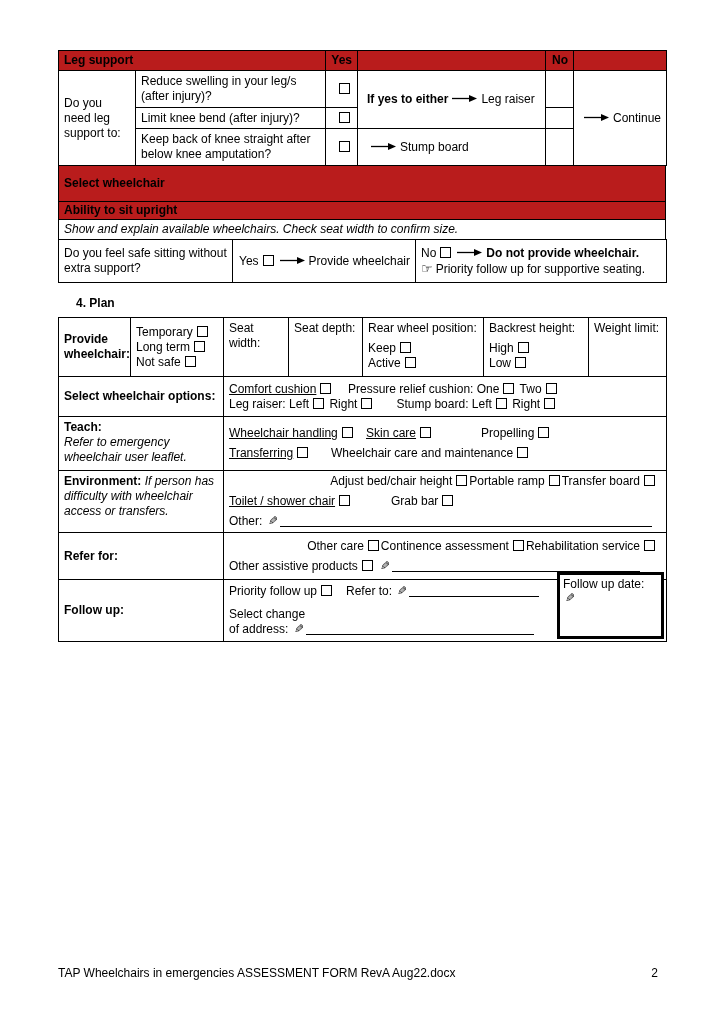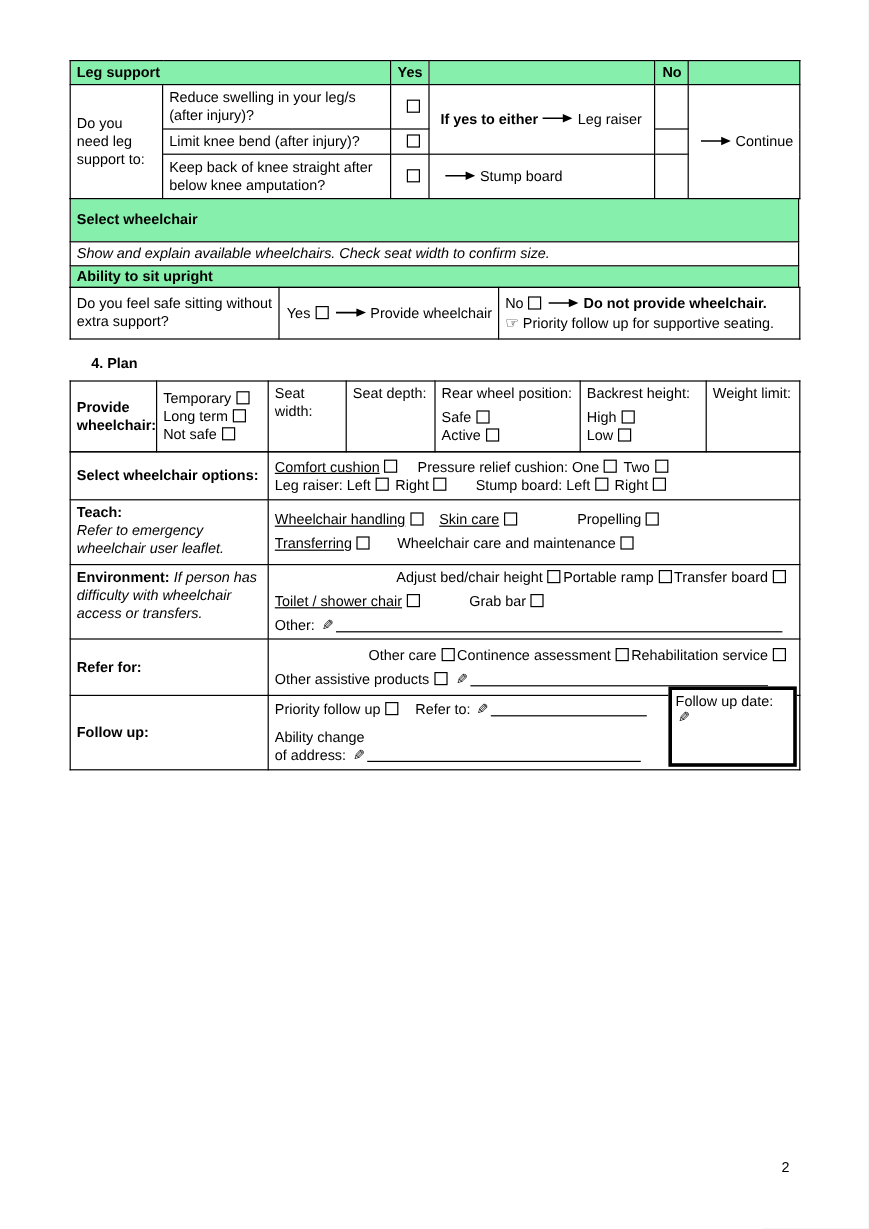--- a/index.html
+++ b/index.html
@@ -2,21 +2,21 @@
 <html><head>
 <meta charset="utf-8">
 <style>
   html,body{margin:0;padding:0;background:#e8e8e8;}
   .page{width:724px;height:1024px;background:#ffffff;position:relative;
         font-family:"Liberation Sans","DejaVu Sans",sans-serif;font-size:12px;color:#000;}
   .content{position:absolute;left:58px;top:50px;width:608px;}
   table{border-collapse:collapse;table-layout:fixed;width:608px;}
   table+table{margin-top:-1px;}
   td{border:1px solid #000;padding:1px 5px;vertical-align:middle;line-height:15px;overflow:hidden;}
-  .gray{background:#86efac;}
+  .gray{background:#b91c1c;}
   .bold{font-weight:bold;}
   .it{font-style:italic;}
   .center{text-align:right;}
   .top{vertical-align:top;padding-top:3px;}
   .cb{display:inline-block;width:9px;height:9px;border:1.2px solid #000;background:#fff;
       vertical-align:-1px;margin:0 2px 0 4px;}
   .arr{display:inline-block;margin:0 4px;vertical-align:0px;}
   .arr svg{display:block;}
   .pencil{display:inline-block;transform:scaleX(-1);margin:0 2px;font-size:12px;}
   .hand{font-size:13px;margin-right:3px;}
@@ -93,25 +93,25 @@
         <td></td>
       </tr>
     </tbody>
       </table>
 
     <table>
       <tbody>
           <tr style="height:36px">
             <td class="gray bold">Select wheelchair</td>
           </tr>
+      <tr style="height:18px">
+            <td class="gray bold">Ability to sit upright</td>
+          </tr>
       <tr style="height:20px">
             <td class="it">Show and explain available wheelchairs. Check seat width to confirm size.</td>
-          </tr>
-      <tr style="height:18px">
-            <td class="gray bold">Ability to sit upright</td>
           </tr>
     </tbody>
       </table>
 
     <table>
       <colgroup>
           <col style="width:174px">
           <col style="width:183px">
           <col style="width:251px">
         </colgroup>
@@ -154,21 +154,21 @@
           <td class="bold">Provide wheelchair:</td>
           <td>
             <div class="line"><span>Temporary</span><span class="cb"></span></div>
             <div class="line"><span>Long term</span><span class="cb"></span></div>
             <div class="line"><span>Not safe</span><span class="cb"></span></div>
           </td>
           <td class="top">Seat width:</td>
           <td class="top">Seat depth:</td>
           <td class="top">
             <div>Rear wheel position:</div>
-            <div class="line mt5"><span>Safe</span><span class="cb"></span></div>
+            <div class="line mt5"><span>Keep</span><span class="cb"></span></div>
             <div class="line"><span>Active</span><span class="cb"></span></div>
           </td>
           <td class="top">
             <div>Backrest height:</div>
             <div class="line mt5"><span>High</span><span class="cb"></span></div>
             <div class="line"><span>Low</span><span class="cb"></span></div>
           </td>
           <td class="top">Weight limit:</td>
         </tr>
       </tbody>
@@ -225,30 +225,31 @@
                   <span class="line"><span>Rehabilitation service</span><span class="cb"></span></span>
                 </div>
             <div class="line mt5"><span>Other assistive products</span><span class="cb"></span> <span class="pencil">✎</span><span class="wline" style="width:248px"></span></div>
           </td>
         </tr>
 
         <tr style="height:62px">
           <td class="bold">Follow up:</td>
           <td>
             <div class="line"><span>Priority follow up</span><span class="cb"></span><span class="g" style="width:12px"></span><span>Refer to:</span> <span class="pencil">✎</span><span class="wline" style="width:130px"></span></div>
-            <div class="mt8">Ability change</div>
+            <div class="mt8">Select change</div>
             <div class="line"><span>of address:</span> <span class="pencil">✎</span><span class="wline" style="width:228px"></span></div>
           </td>
         </tr>
       </tbody>
         </table>
 
       <div class="fudbox">
         <span>Follow up date:</span> <span class="pencil">✎</span>
       </div>
     </div>
 
   </div>
 
   <div class="footer">
     <span class="pg">2</span>
+    <span>TAP Wheelchairs in emergencies ASSESSMENT FORM RevA Aug22.docx</span>
   </div>
 </div>
 
 </body></html>

